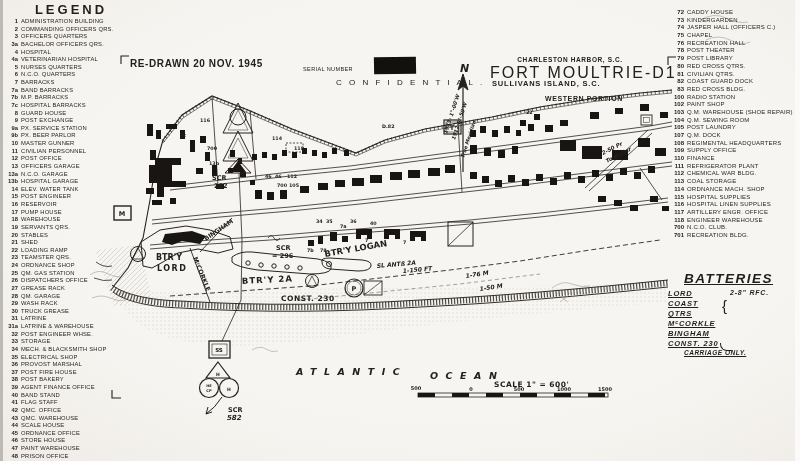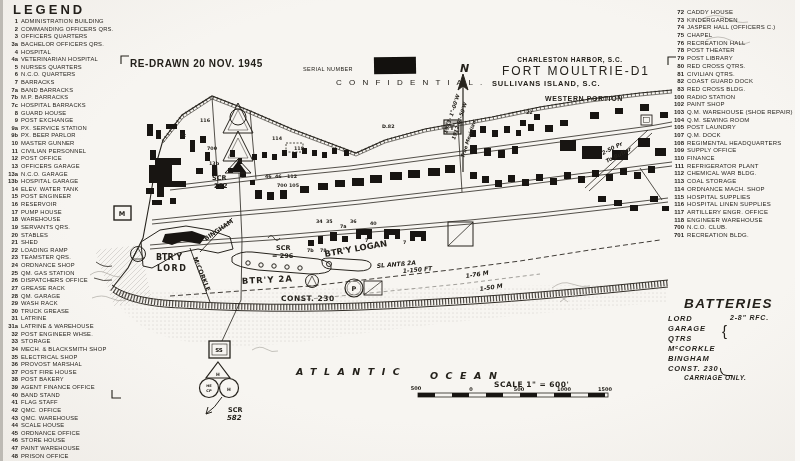--- a/index.html
+++ b/index.html
@@ -4,44 +4,44 @@
 <style>
   html,body{margin:0;padding:0;}
   #paper{position:relative;width:800px;height:461px;overflow:hidden;
     background:radial-gradient(ellipse at 55% 45%, #f7f5f1 60%, #efece7 100%);
     font-family:"Liberation Sans","DejaVu Sans",sans-serif;color:#221f1a;}
   .edge-l{position:absolute;left:0;top:0;width:3px;height:100%;background:#bdbab4;}
   .edge-r{position:absolute;right:0;top:0;width:5px;height:100%;background:#fbfaf8;}
   .t{position:absolute;white-space:nowrap;color:#24211b;}
   
   #legend-left{position:absolute;left:5px;top:2px;width:124px;}
-  #legend-left .ttl{font-size:13px;letter-spacing:3px;margin:0 0 1px 8px;font-weight:bold;}
+  #legend-left .ttl{font-size:13px;letter-spacing:3px;text-align:center;margin:0 0 1px 8px;font-weight:bold;}
   .lrow{display:flex;align-items:baseline;height:7.63px;font-size:5.8px;line-height:7.6px;}
   .lrow .n{width:13px;text-align:right;margin-right:3px;flex:none;font-weight:bold;}
   .lrow .lb{letter-spacing:.2px;}
   
   #legend-right{position:absolute;left:669px;top:9px;width:130px;}
   #legend-right .lrow{height:7.7px;font-size:6px;}
   #legend-right .lrow .n{width:15px;}
   
-  #batteries{position:absolute;left:668px;top:296px;width:130px;}
+  #batteries{position:absolute;left:668px;top:271px;width:130px;text-decoration:underline;}
   #batteries .ttl{font-size:13.5px;font-style:italic;letter-spacing:1.5px;margin-left:16px;font-weight:bold;}
   .brow{position:relative;font-size:7.5px;font-style:italic;font-weight:bold;letter-spacing:.8px;height:10px;}
   .brow .val{position:absolute;left:62px;top:0;font-size:7px;}
   .brace{position:absolute;left:54px;top:26px;font-size:15px;font-weight:normal;}
   .b2val{position:absolute;left:63px;font-size:5.8px;font-style:italic;font-weight:bold;}
   .carr{margin-left:16px;font-size:6.5px;font-style:italic;font-weight:bold;letter-spacing:.5px;}
   .hook{position:absolute;left:52px;top:72px;width:11px;height:7px;border:1px solid #24211b;border-top:none;border-right:none;border-radius:0 0 0 7px;}
   
   .ann{font-size:10px;letter-spacing:.6px;font-weight:bold;}
   #serial-label{font-size:5.5px;letter-spacing:.4px;}
   #serial-box{position:absolute;left:374px;top:57px;width:42px;height:17px;background:#13110e;transform:rotate(-1deg);}
   #confidential{font-size:8px;letter-spacing:2.5px;font-weight:normal;}
   #tb-line1{font-size:6.5px;letter-spacing:.6px;font-weight:bold;width:150px;text-align:center;}
-  #tb-line2{font-size:12px;letter-spacing:2px;width:160px;text-align:right;}
+  #tb-line2{font-size:16px;letter-spacing:2px;width:160px;text-align:right;}
   #tb-line3{font-size:7.5px;letter-spacing:.8px;font-weight:bold;width:155px;text-align:left;}
   #tb-line4{font-size:7px;letter-spacing:.6px;font-weight:bold;}
   svg{position:absolute;left:0;top:0;pointer-events:none;}
   svg text{fill:#24211b;font-family:"DejaVu Sans",sans-serif;font-weight:bold;}
 </style>
 </head>
 <body>
 
 <div id="paper">
   <div class="edge-l"></div>
@@ -804,21 +804,21 @@
       </div>
   </div>
 
   <div id="batteries">
     <div class="ttl">BATTERIES</div>
     <div class="brow" style="margin-top:3px;">
       <span>LORD</span>
       <span class="val">2-8" RFC.</span>
     </div>
     <span class="brace">{</span>
-    <div class="brow">GARAGE</div>
+    <div class="brow">COAST</div>
     <div class="brow">QTRS</div>
     <div class="brow">MᶜCORKLE</div>
     <div class="brow">BINGHAM</div>
     <div class="brow">CONST. 230</div>
     <div class="hook"></div>
     <div class="carr">CARRIAGE ONLY.</div>
   </div>
 
   <div class="t ann" style="left:130px;top:58px;">RE-DRAWN 20 NOV. 1945</div>
   <div class="t" id="serial-label" style="left:303px;top:66px;">SERIAL NUMBER</div>

